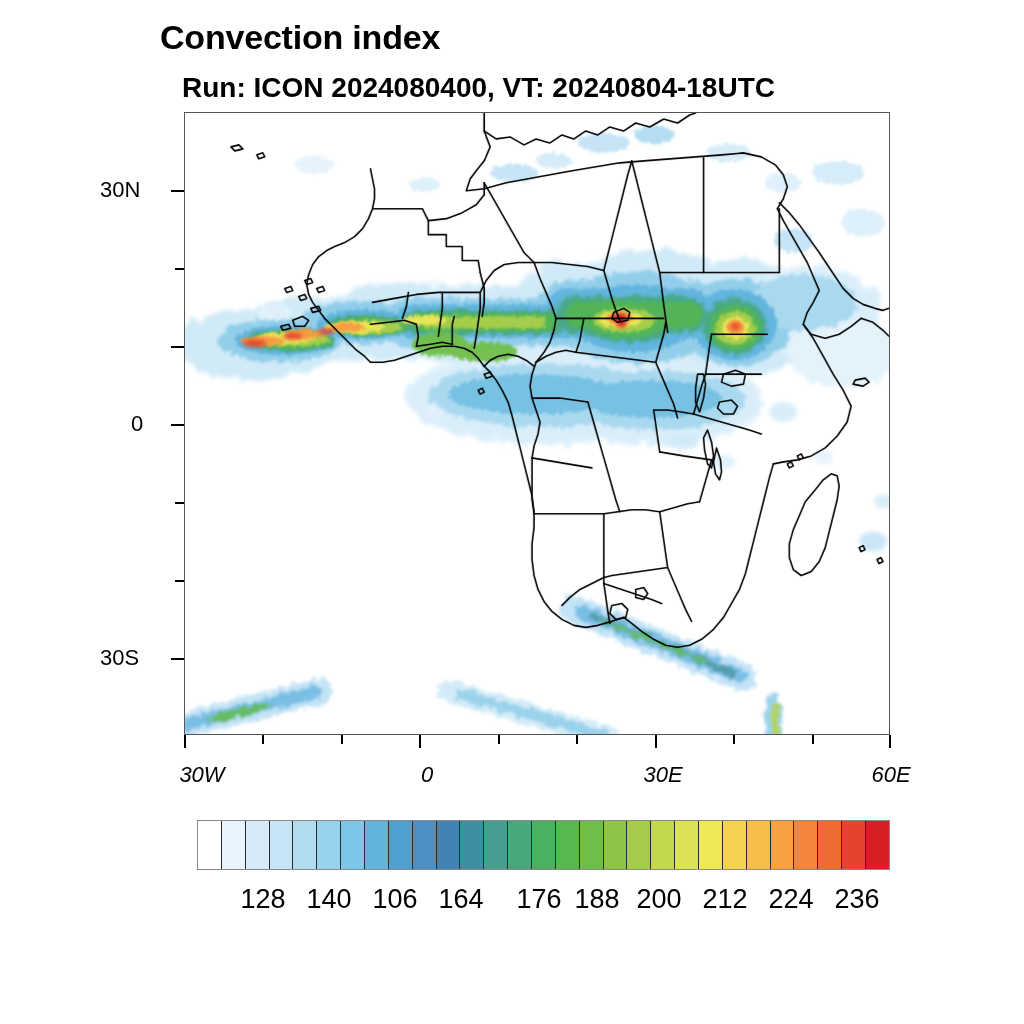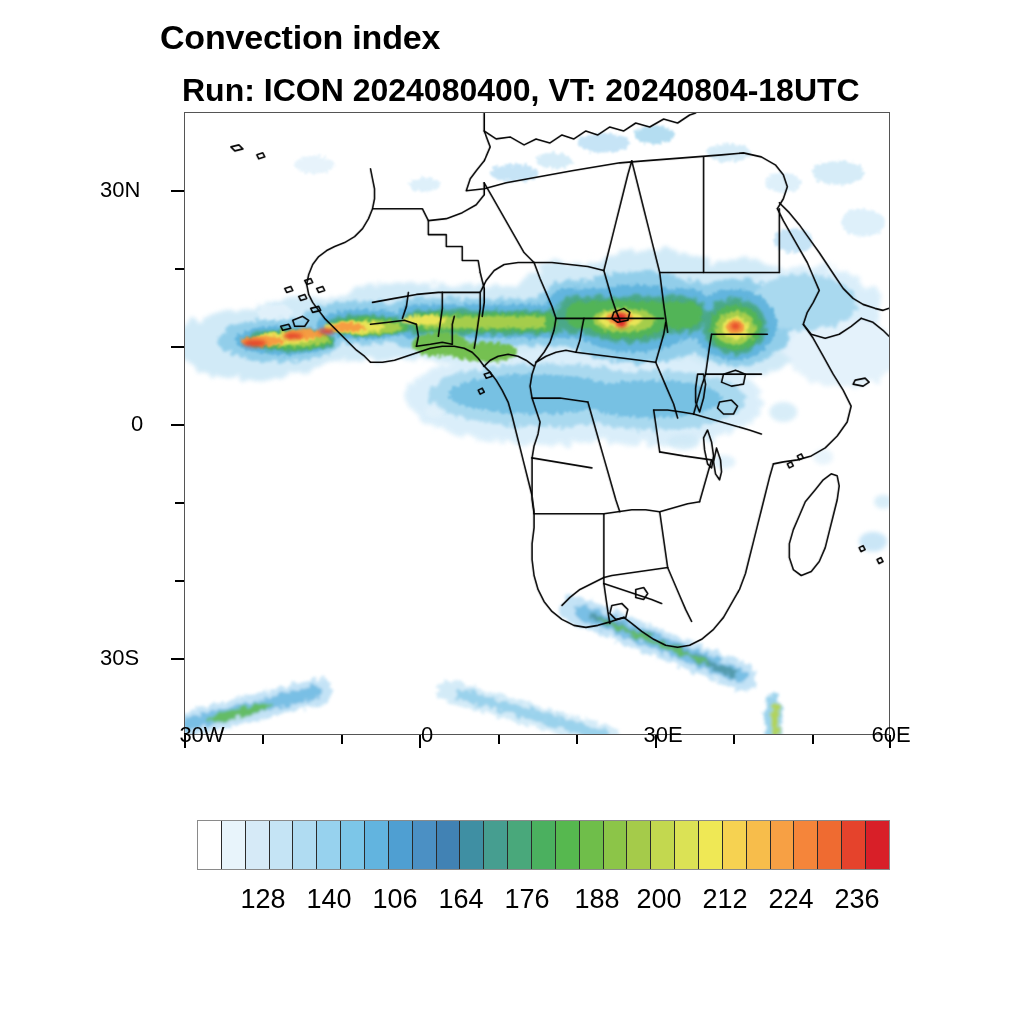--- a/index.html
+++ b/index.html
@@ -29,21 +29,21 @@
     font-size: 34px;
     font-weight: bold;
     color: #000000;
     letter-spacing: -0.2px;
     white-space: nowrap;
   }
   .title-sub {
     position: absolute;
     left: 182px;
     top: 72px;
-    font-size: 32px;
+    font-size: 28px;
     font-weight: bold;
     color: #000000;
     white-space: nowrap;
   }
 
   
   #map-frame {
     position: absolute;
     left: 184px;
     top: 112px;
@@ -66,21 +66,21 @@
   .tick-x { height: 13px; width: 1.6px; top: 735px; }
   .tick-x.minor { height: 9px; top: 735px; }
 
   .lbl {
     position: absolute;
     font-size: 22px;
     color: #000000;
     white-space: nowrap;
   }
   .lbl-y { text-align: right; transform: translateY(-50%); }
-  .lbl-x { transform: translateX(-50%); top: 722px; }
+  .lbl-x { transform: translateX(-50%); top: 762px; font-style: italic; }
 
   
   #colorbar {
     position: absolute;
     left: 197px;
     top: 820px;
     width: 693px;
     height: 50px;
     display: flex;
     border: 1.2px solid #8a8a8a;
@@ -504,21 +504,21 @@
       <div class="cb-cell" style="background: rgb(245, 133, 58);"></div>
       <div class="cb-cell" style="background: rgb(239, 107, 49);"></div>
       <div class="cb-cell" style="background: rgb(229, 67, 44);"></div>
       <div class="cb-cell" style="background: rgb(216, 31, 40);"></div>
     </div>
   <div id="colorbar-labels">
       <div class="cb-lbl" style="left: 263px;">128</div>
       <div class="cb-lbl" style="left: 329px;">140</div>
       <div class="cb-lbl" style="left: 395px;">106</div>
       <div class="cb-lbl" style="left: 461px;">164</div>
-      <div class="cb-lbl" style="left: 527px;">176</div>
+      <div class="cb-lbl" style="left: 539px;">176</div>
       <div class="cb-lbl" style="left: 597px;">188</div>
       <div class="cb-lbl" style="left: 659px;">200</div>
       <div class="cb-lbl" style="left: 725px;">212</div>
       <div class="cb-lbl" style="left: 791px; text-align: center;">224</div>
       <div class="cb-lbl" style="left: 857px;">236</div>
     </div>
 
 </div>
 
 </body></html>

